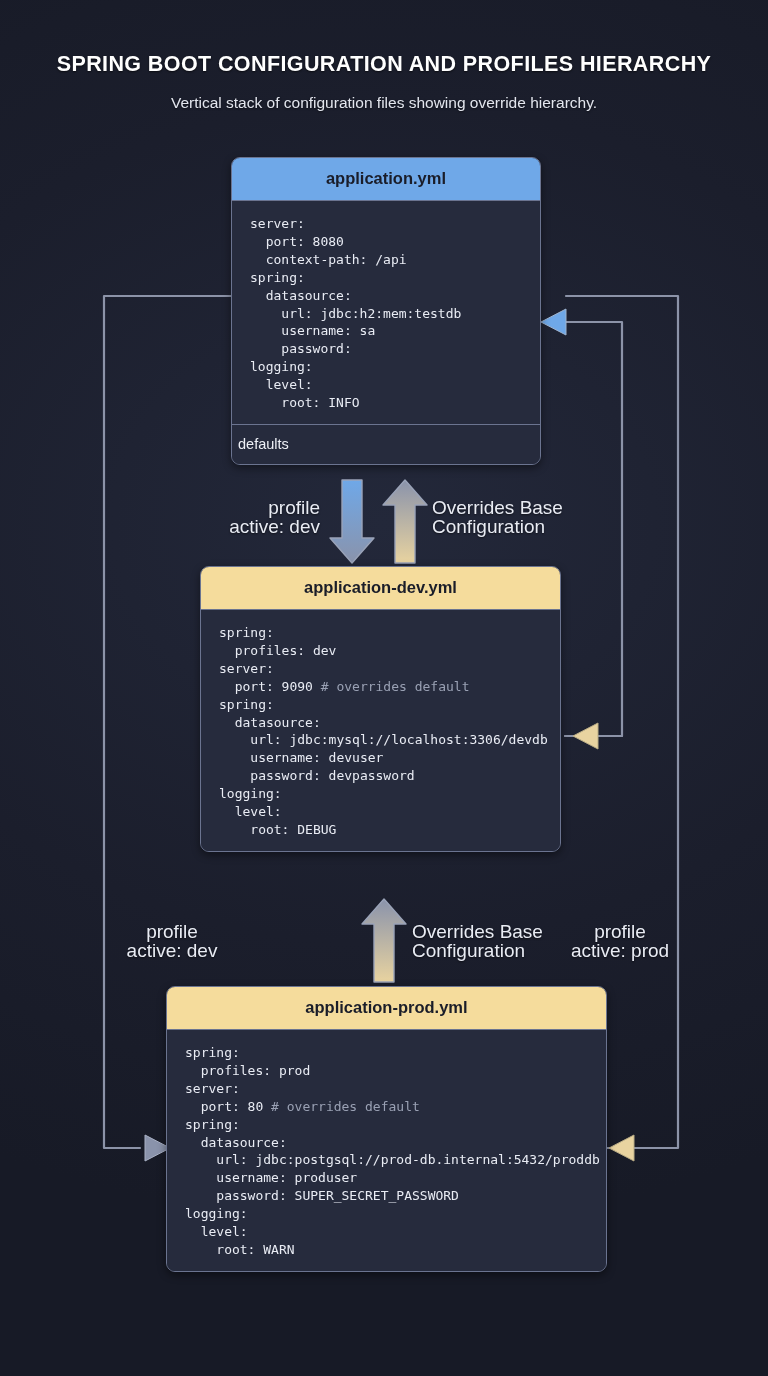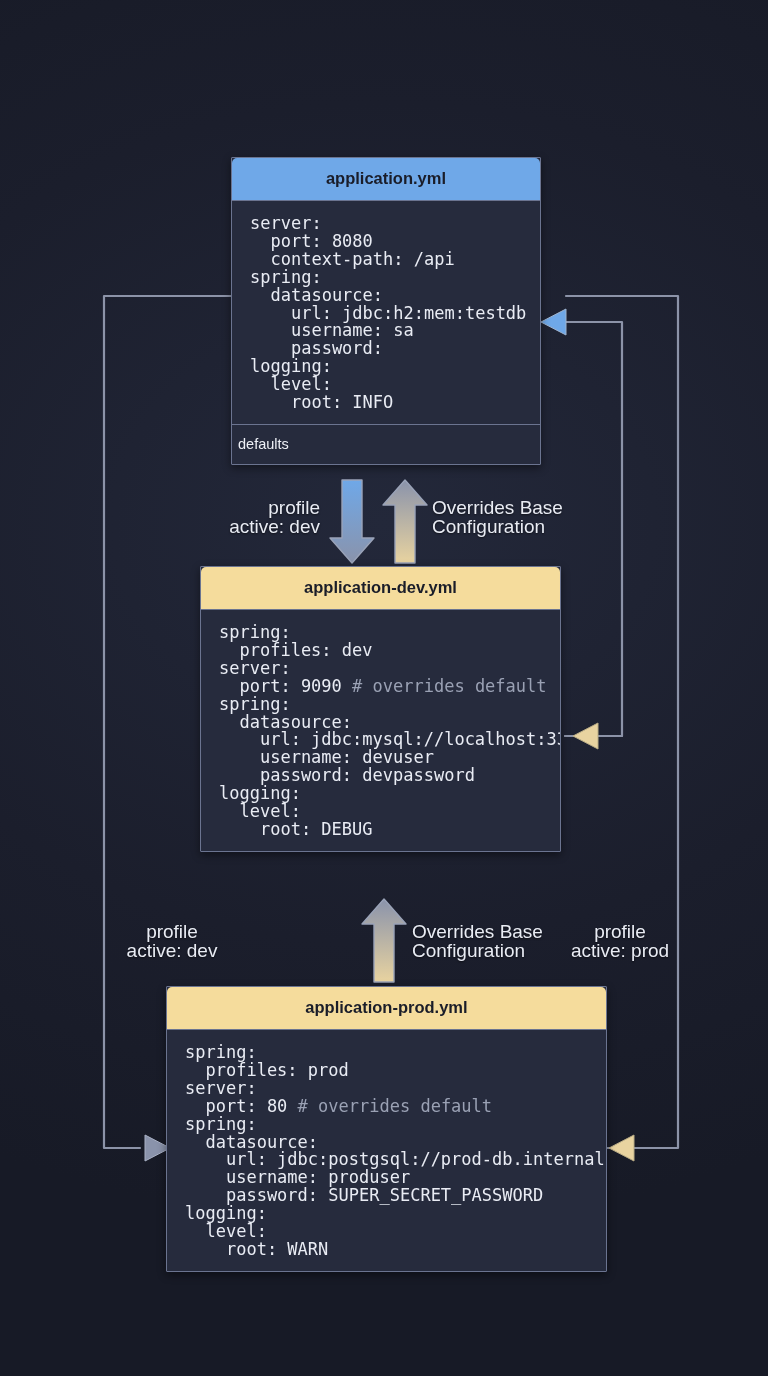--- a/index.html
+++ b/index.html
@@ -52,21 +52,21 @@
     left: 0; top: 0;
     width: 768px; height: 1376px;
     z-index: 1;
     pointer-events: none;
   }
 
   
   .card {
     position: absolute;
     border: 1.5px solid #6b7490;
-    border-radius: 1px;
+    border-radius: 9px;
     background: #262b3d;
     box-shadow: 0 3px 9px rgba(0,0,0,.45);
     z-index: 3;
     overflow: hidden;
   }
   .card-header {
     text-align: center;
     font-size: 16.5px;
     font-weight: bold;
     color: #1a1d29;
@@ -74,21 +74,21 @@
     border-radius: 5px 5px 0 0;
   }
   .card-header.blue   { background: #6fa8e8; }
   .card-header.yellow { background: #f5dc9c; }
 
   .card-body {
     background: #262b3d;
     border-top: 1.5px solid #6b7490;
     padding: 14px 0 12px 18px;
     font-family: "DejaVu Sans Mono", "Liberation Mono", monospace;
-    font-size: 17px;
+    font-size: 13px;
     line-height: 17.9px;
     color: #e9ecf4;
     white-space: pre;
   }
   .card-body .cmt { color: #9aa1b4; }
 
   .card-footer {
     border-top: 1.5px solid #6b7490;
     text-align: left;
     font-size: 14.5px;
@@ -113,20 +113,24 @@
   .lbl-r { text-align: left; }
   .lbl-l { text-align: right; }
 </style>
 </head>
 <body>
 
 <div id="page-bg"></div>
 
 <div id="root">
 
+  <div class="header">
+    <div class="title">SPRING BOOT CONFIGURATION AND PROFILES HIERARCHY</div>
+    <div class="subtitle">Vertical stack of configuration files showing override hierarchy.</div>
+  </div>
 
   <svg id="connectors" viewBox="0 0 768 1376" width="768" height="1376">
     <defs>
       <linearGradient id="gradDown" x1="0" y1="0" x2="0" y2="1">
         <stop offset="0%" stop-color="#6fa8e8"></stop>
         <stop offset="100%" stop-color="#8a93ab"></stop>
       </linearGradient>
       <linearGradient id="gradUp" x1="0" y1="0" x2="0" y2="1">
         <stop offset="0%" stop-color="#8a93ab"></stop>
         <stop offset="100%" stop-color="#e8d3a0"></stop>

